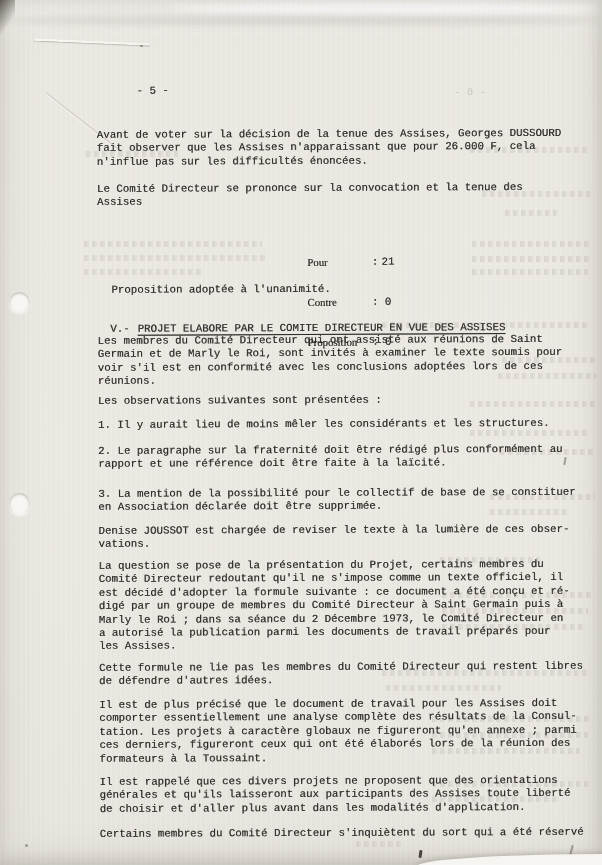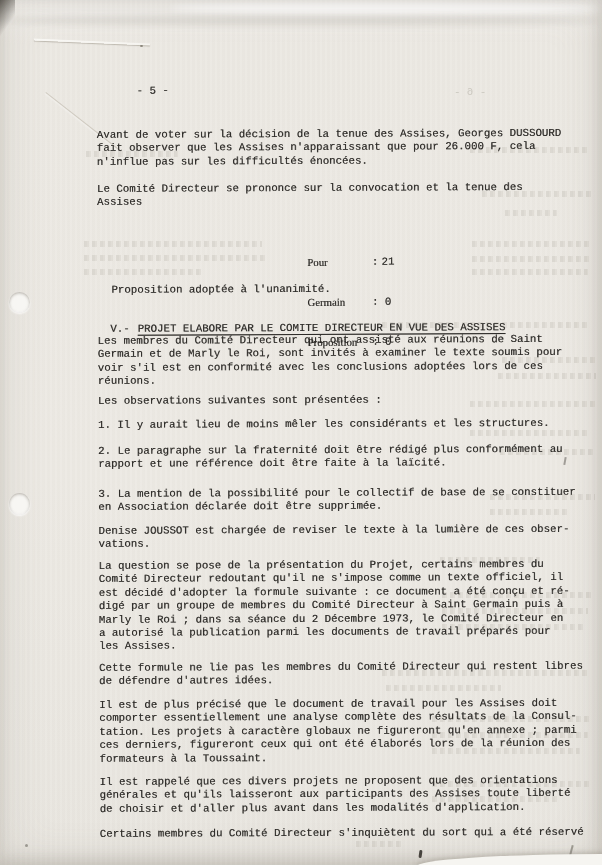--- a/index.html
+++ b/index.html
@@ -127,21 +127,21 @@
 n'influe pas sur les difficultés énoncées.</div>
 
     <div class="tw p2">Le Comité Directeur se prononce sur la convocation et la tenue des
 Assises</div>
 
     <div class="tw vote">
       <div class="vote-row">
         <span class="vote-label">Pour</span><span class="vote-colon">:</span><span class="vote-value">21</span>
       </div>
       <div class="vote-row">
-        <span class="vote-label">Germain</span><span class="vote-colon">:</span><span class="vote-value">0</span>
+        <span class="vote-label">Contre</span><span class="vote-colon">:</span><span class="vote-value">0</span>
       </div>
       <div class="vote-row">
         <span class="vote-label">Proposition</span><span class="vote-colon">:</span><span class="vote-value">0</span>
       </div>
     </div>
 
     <div class="tw proposition">Proposition adoptée à l'unanimité.</div>
 
     <div class="tw heading">
       <span class="sec-num">V.-</span><span class="sec-title">PROJET ELABORE PAR LE COMITE DIRECTEUR EN VUE DES ASSISES</span>

